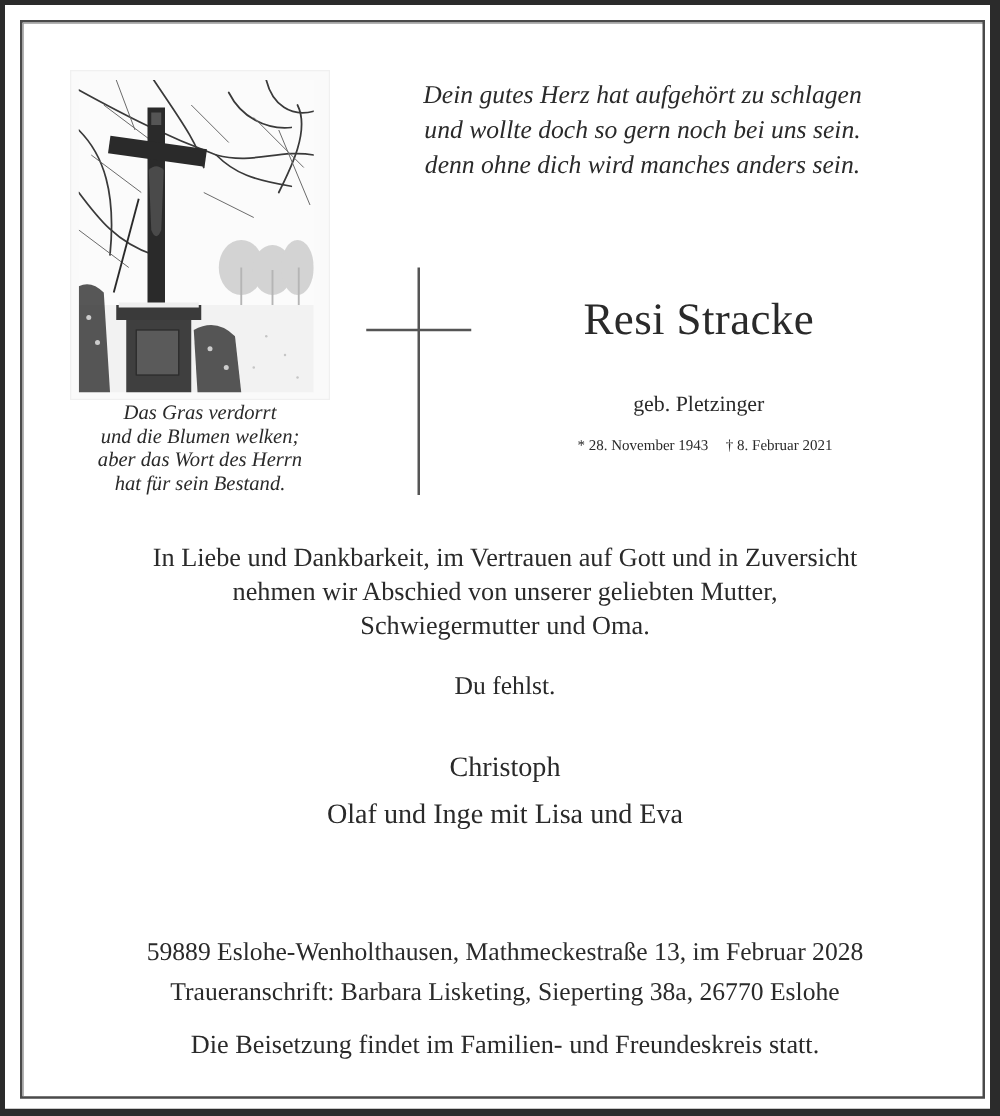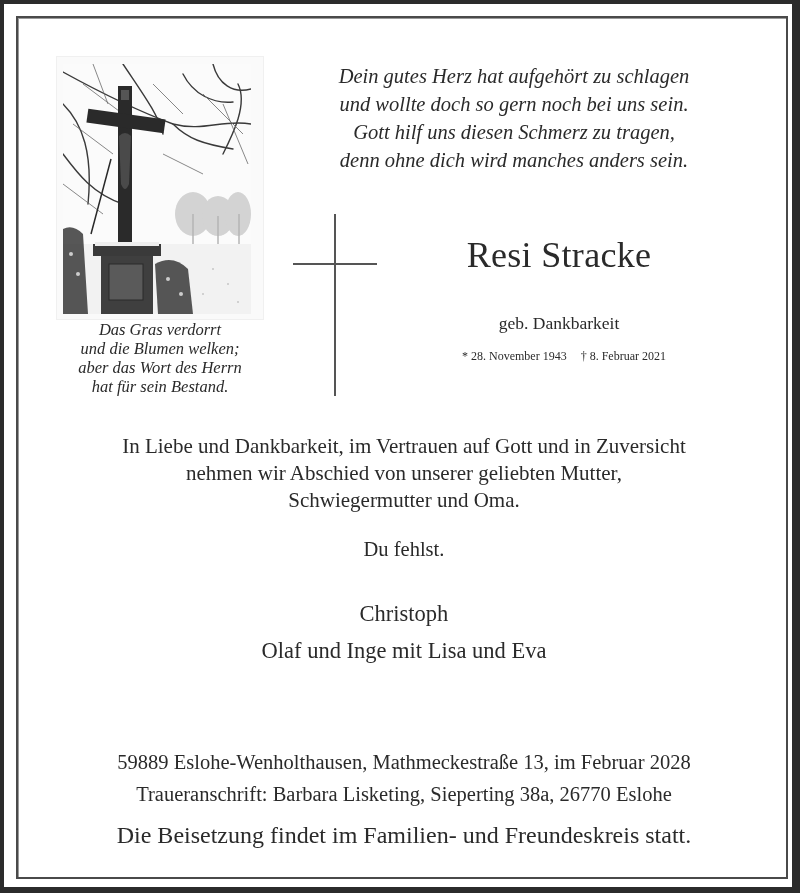--- a/index.html
+++ b/index.html
@@ -43,21 +43,21 @@
   .dates {
     position: absolute; left: 360px; top: 340px; width: 400px; text-align: center;
     font-size: 12px; line-height: 24px;
   }
   .dates span + span { margin-left: 14px; }
   .center-block { position: absolute; left: 20px; width: 760px; text-align: center; }
   .farewell { top: 429px; font-size: 21px; line-height: 27px; }
   .missing { top: 532px; font-size: 20.5px; line-height: 26px; }
   .family { top: 591px; font-size: 22.5px; line-height: 37px; }
   .address { top: 742px; font-size: 20.5px; line-height: 32px; }
-  .burial { top: 818px; font-size: 24px; line-height: 26px; }
+  .burial { top: 818px; font-size: 21px; line-height: 26px; }
   .line { display: block; }
 </style>
 </head>
 <body>
 
 <div class="sheet">
   <div class="frame"></div>
 
   <div class="photo" title="Black and white photograph of a wayside crucifix on a stone pedestal in a snowy landscape under bare branches">
     <svg width="188" height="250" viewBox="0 0 188 250">
@@ -123,31 +123,30 @@
   <div class="caption">
     <span class="line">Das Gras verdorrt</span>
     <span class="line">und die Blumen welken;</span>
     <span class="line">aber das Wort des Herrn</span>
     <span class="line">hat für sein Bestand.</span>
   </div>
 
   <div class="poem">
     <span class="line">Dein gutes Herz hat aufgehört zu schlagen</span>
     <span class="line">und wollte doch so gern noch bei uns sein.</span>
-    <span class="line">Gott hilf uns diesen Schmerz zu tragen,</span>
     <span class="line">denn ohne dich wird manches anders sein.</span>
   </div>
 
   <div>
     <div class="cross-v"></div>
     <div class="cross-h"></div>
   </div>
 
   <div class="name">Resi Stracke</div>
-  <div class="birthname">geb. Dankbarkeit</div>
+  <div class="birthname">geb. Pletzinger</div>
   <div class="dates">
     <span>* 28. November 1943</span><span>† 8. Februar 2021</span>
   </div>
 
   <div class="center-block farewell">
     <span class="line">In Liebe und Dankbarkeit, im Vertrauen auf Gott und in Zuversicht</span>
     <span class="line">nehmen wir Abschied von unserer geliebten Mutter,</span>
     <span class="line">Schwiegermutter und Oma.</span>
   </div>
 

